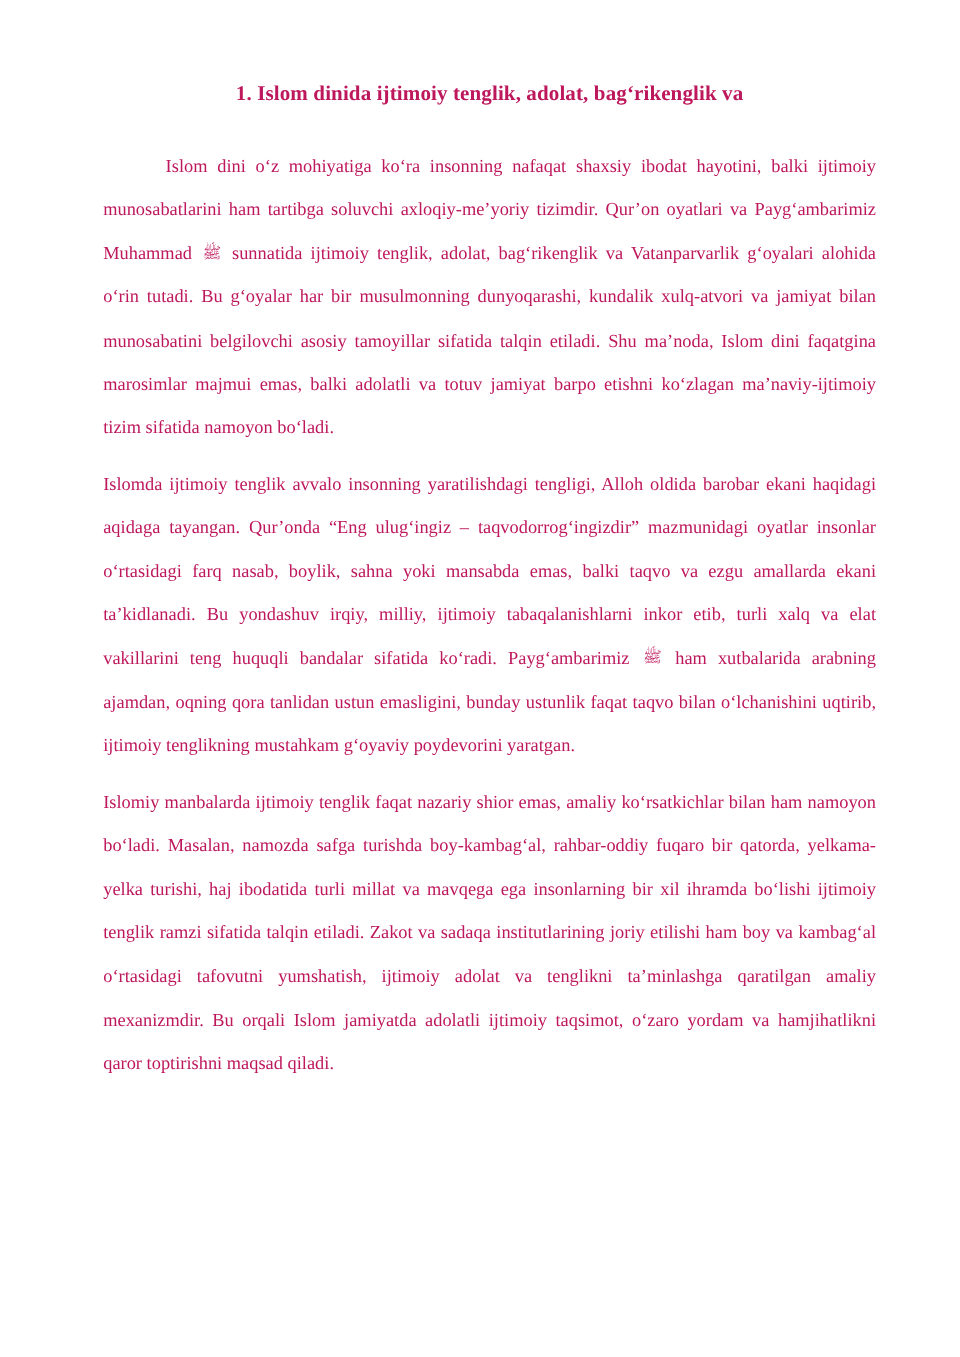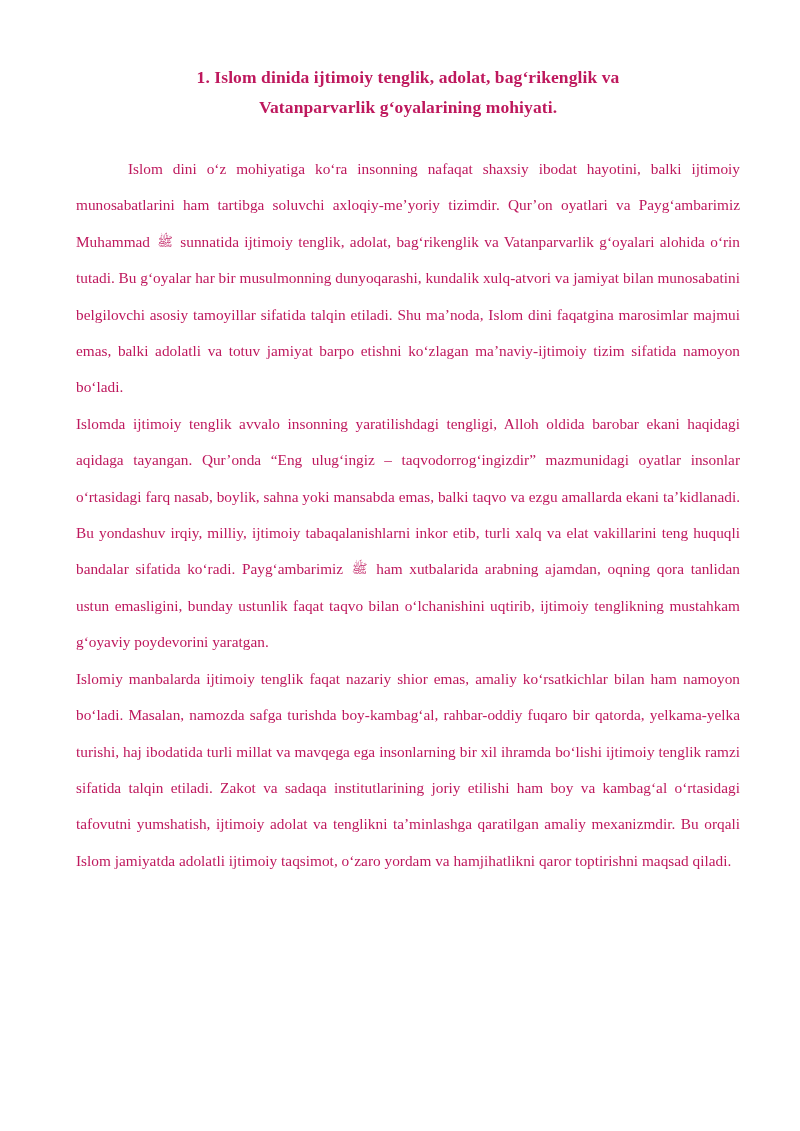--- a/index.html
+++ b/index.html
@@ -40,21 +40,21 @@
 
   .title-line {
     display: block;
   }
 
   .body-block {
     margin-top: 29px;
   }
 
   p.para {
-    margin: 0;
+    margin: 10px;
     font-size: 15.3px;
     line-height: 36.4px;
     text-align: justify;
     text-justify: inter-word;
     hyphens: none;
     letter-spacing: 0.01px;
   }
 
   p.para.indented {
     text-indent: 52px;
@@ -70,21 +70,20 @@
   }
 </style>
 </head>
 <body>
 
 <div class="page">
   <div class="content">
 
     <h1 class="doc-title">
       <span class="title-line">1. Islom dinida ijtimoiy tenglik, adolat, bag‘rikenglik va</span>
-      <span class="title-line">Vatanparvarlik g‘oyalarining mohiyati.</span>
     </h1>
 
     <div class="body-block">
         <p class="para indented">Islom dini o‘z mohiyatiga ko‘ra insonning nafaqat shaxsiy ibodat hayotini, balki ijtimoiy munosabatlarini ham tartibga soluvchi axloqiy-me’yoriy tizimdir. Qur’on oyatlari va Payg‘ambarimiz Muhammad <span class="salla">ﷺ</span> sunnatida ijtimoiy tenglik, adolat, bag‘rikenglik va Vatanparvarlik g‘oyalari alohida o‘rin tutadi. Bu g‘oyalar har bir musulmonning dunyoqarashi, kundalik xulq-atvori va jamiyat bilan munosabatini belgilovchi asosiy tamoyillar sifatida talqin etiladi. Shu ma’noda, Islom dini faqatgina marosimlar majmui emas, balki adolatli va totuv jamiyat barpo etishni ko‘zlagan ma’naviy-ijtimoiy tizim sifatida namoyon bo‘ladi.</p>
         <p class="para">Islomda ijtimoiy tenglik avvalo insonning yaratilishdagi tengligi, Alloh oldida barobar ekani haqidagi aqidaga tayangan. Qur’onda “Eng ulug‘ingiz – taqvodorrog‘ingizdir” mazmunidagi oyatlar insonlar o‘rtasidagi farq nasab, boylik, sahna yoki mansabda emas, balki taqvo va ezgu amallarda ekani ta’kidlanadi. Bu yondashuv irqiy, milliy, ijtimoiy tabaqalanishlarni inkor etib, turli xalq va elat vakillarini teng huquqli bandalar sifatida ko‘radi. Payg‘ambarimiz <span class="salla">ﷺ</span> ham xutbalarida arabning ajamdan, oqning qora tanlidan ustun emasligini, bunday ustunlik faqat taqvo bilan o‘lchanishini uqtirib, ijtimoiy tenglikning mustahkam g‘oyaviy poydevorini yaratgan.</p>
         <p class="para">Islomiy manbalarda ijtimoiy tenglik faqat nazariy shior emas, amaliy ko‘rsatkichlar bilan ham namoyon bo‘ladi. Masalan, namozda safga turishda boy-kambag‘al, rahbar-oddiy fuqaro bir qatorda, yelkama-yelka turishi, haj ibodatida turli millat va mavqega ega insonlarning bir xil ihramda bo‘lishi ijtimoiy tenglik ramzi sifatida talqin etiladi. Zakot va sadaqa institutlarining joriy etilishi ham boy va kambag‘al o‘rtasidagi tafovutni yumshatish, ijtimoiy adolat va tenglikni ta’minlashga qaratilgan amaliy mexanizmdir. Bu orqali Islom jamiyatda adolatli ijtimoiy taqsimot, o‘zaro yordam va hamjihatlikni qaror toptirishni maqsad qiladi.</p>
       </div>
 
   </div>
 </div>

